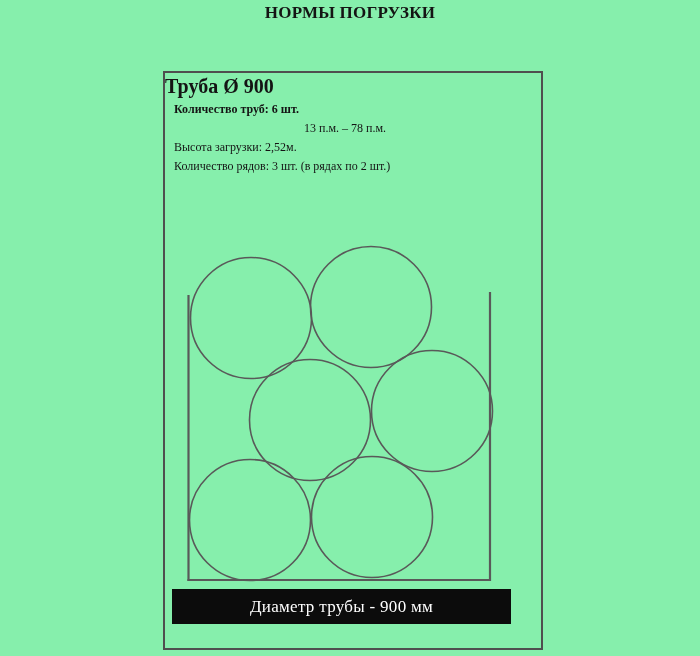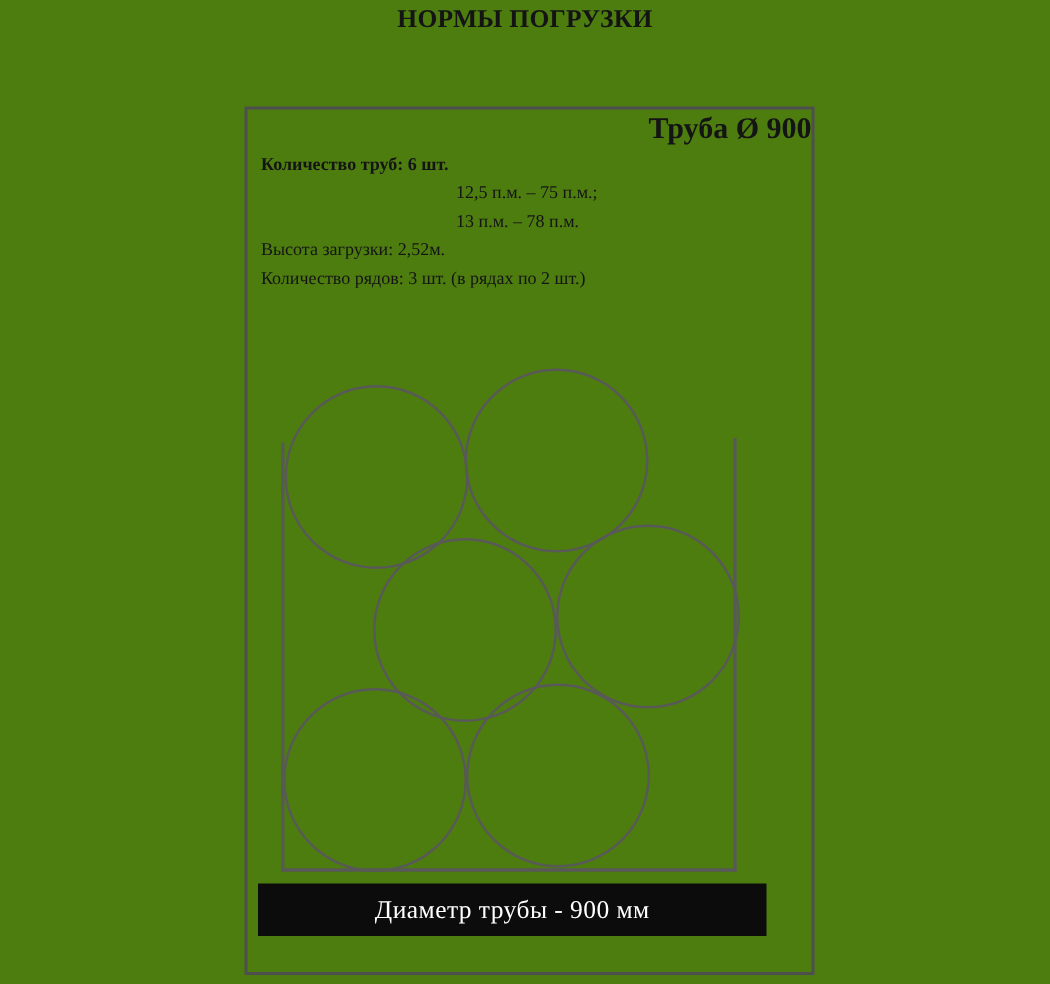--- a/index.html
+++ b/index.html
@@ -1,21 +1,21 @@
 <!DOCTYPE html>
 <html><head>
 <meta charset="utf-8">
 <style>
   * { margin: 0; padding: 0; box-sizing: border-box; }
   html, body { background: #ffffff; }
   .page {
     position: relative;
     width: 700px;
     height: 656px;
-    background: #4d7c0f;
+    background: #86efac;
     font-family: "Liberation Serif", serif;
     color: #141414;
     overflow: hidden;
   }
   .header {
     position: absolute;
     left: 0; top: 1px;
     width: 100%;
     text-align: center;
     font-weight: bold;
@@ -23,21 +23,21 @@
   .header-title { font-size: 17px; line-height: 23px; letter-spacing: 0.2px; }
   .header-sub   { font-size: 16.5px; line-height: 22px; }
   .card {
     position: absolute;
     left: 163px; top: 71px;
     width: 380px; height: 579px;
     border: 2px solid #4f4f4f;
     background: transparent;
   }
   .card-title {
-    text-align: right;
+    text-align: left;
     font-weight: bold;
     font-size: 20px;
     line-height: 27px;
   }
   .spec {
     font-size: 12px;
     line-height: 19px;
     padding-left: 9px;
     white-space: nowrap;
   }
@@ -78,21 +78,20 @@
       <circle cx="372" cy="517" r="60.5" fill="none" stroke="#595959" stroke-width="1.6"></circle>
     </svg>
 
   <div class="header">
     <div class="header-title">НОРМЫ ПОГРУЗКИ</div>
   </div>
 
   <div class="card">
     <div class="card-title">Труба Ø 900</div>
     <div class="spec bold">Количество труб: 6 шт.</div>
-    <div class="spec indent">12,5 п.м. – 75 п.м.;</div>
     <div class="spec indent">13 п.м. – 78 п.м.</div>
     <div class="spec">Высота загрузки: 2,52м.</div>
     <div class="spec">Количество рядов: 3 шт. (в рядах по 2 шт.)</div>
 
     <div class="diameter-bar">
       <span>Диаметр трубы - 900 мм</span>
     </div>
   </div>
 
 </div>

